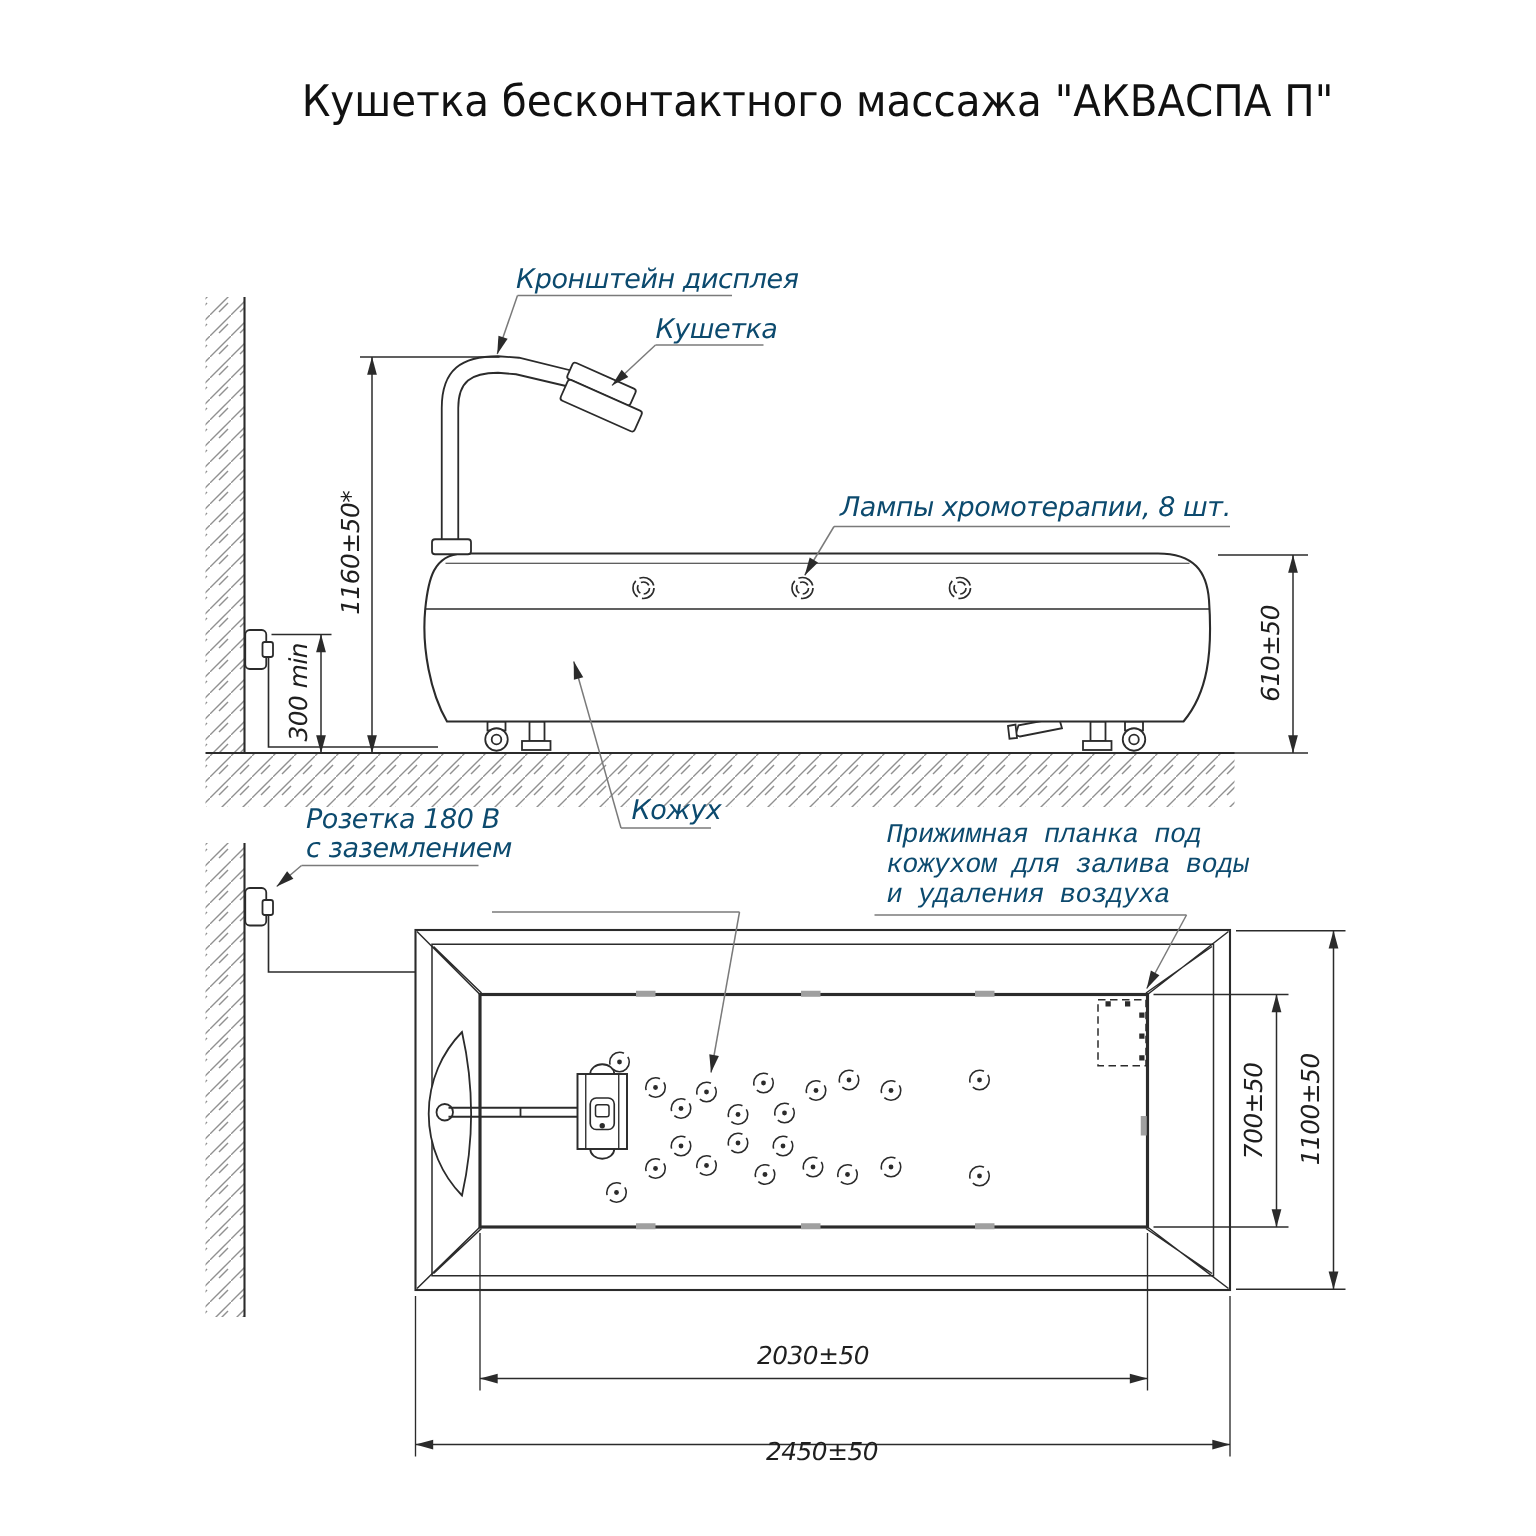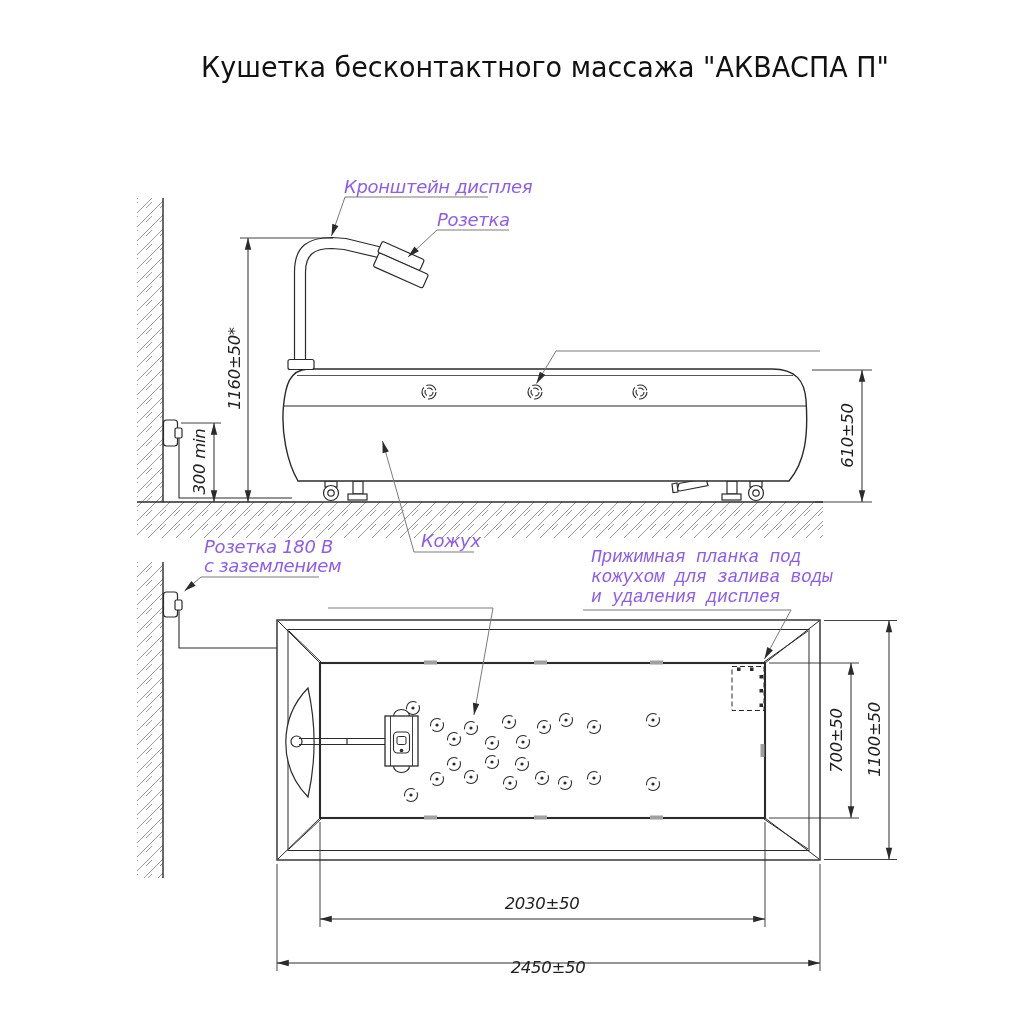--- a/index.html
+++ b/index.html
@@ -1,19 +1,19 @@
 <!DOCTYPE html>
 <html><head>
 <meta charset="utf-8">
 <style>
   html,body{margin:0;padding:0;background:#fff;}
   #canvas{position:relative;width:1024px;height:1024px;background:#ffffff;overflow:hidden;
           font-family:"DejaVu Sans",sans-serif;color:#222;}
   #draw{position:absolute;left:0;top:0;}
-  .lbl{position:absolute;font-style:italic;font-size:18px;line-height:20px;color:#8b5cf6;
+  .lbl{position:absolute;font-style:italic;font-size:18px;line-height:20px;color:#0c4a6e;
        white-space:nowrap;letter-spacing:-0.3px;}
   .dim{position:absolute;font-style:italic;font-size:16.5px;color:#1e1e1e;white-space:nowrap;
        letter-spacing:-0.3px;}
   .rot{width:120px;text-align:center;transform:rotate(-90deg);}
   .ctr{width:200px;text-align:center;}
   .title{position:absolute;font-style:normal;font-size:29px;color:#111;white-space:nowrap;
          transform:translateX(-50%) scaleX(0.93);letter-spacing:0px;}
   .ml span{display:block;}
 </style>
 </head>
@@ -308,35 +308,36 @@
       <line x1="583" y1="610" x2="791" y2="610"></line>
       <line x1="791" y1="610" x2="764.5" y2="659" marker-end="url(#ar)"></line>
     </g>
   </g>
 </svg>
 
 <div class="title" style="left:545px;top:50px;">Кушетка бесконтактного массажа "АКВАСПА П"</div>
 
 <div class="lbl" style="left:344px;top:177px;">Кронштейн дисплея</div>
 
-<div class="lbl" style="left:437px;top:210px;">Розетка</div>
-
+<div class="lbl" style="left:437px;top:210px;">Кушетка</div>
+
+<div class="lbl" style="left:560px;top:329px;">Лампы хромотерапии, 8 шт.</div>
 
 <div class="lbl" style="left:421px;top:531px;">Кожух</div>
 
 <div class="lbl ml" style="left:204px;top:537px;line-height:19px;">
   <span>Розетка 180 В</span>
   <span>с заземлением</span>
 </div>
 
 
 <div class="lbl ml" style="left:591px;top:547px;line-height:20px;font-family:Liberation Mono, monospace;">
   <span>Прижимная планка под</span>
   <span>кожухом для залива воды</span>
-  <span>и удаления дисплея</span>
+  <span>и удаления воздуха</span>
 </div>
 
 <div class="dim rot" style="left:174px;top:359px;">1160±50*</div>
 
 <div class="dim rot" style="left:139px;top:452px;">300 min</div>
 
 <div class="dim rot" style="left:787px;top:426px;">610±50</div>
 
 <div class="dim rot" style="left:776px;top:731px;">700±50</div>
 

